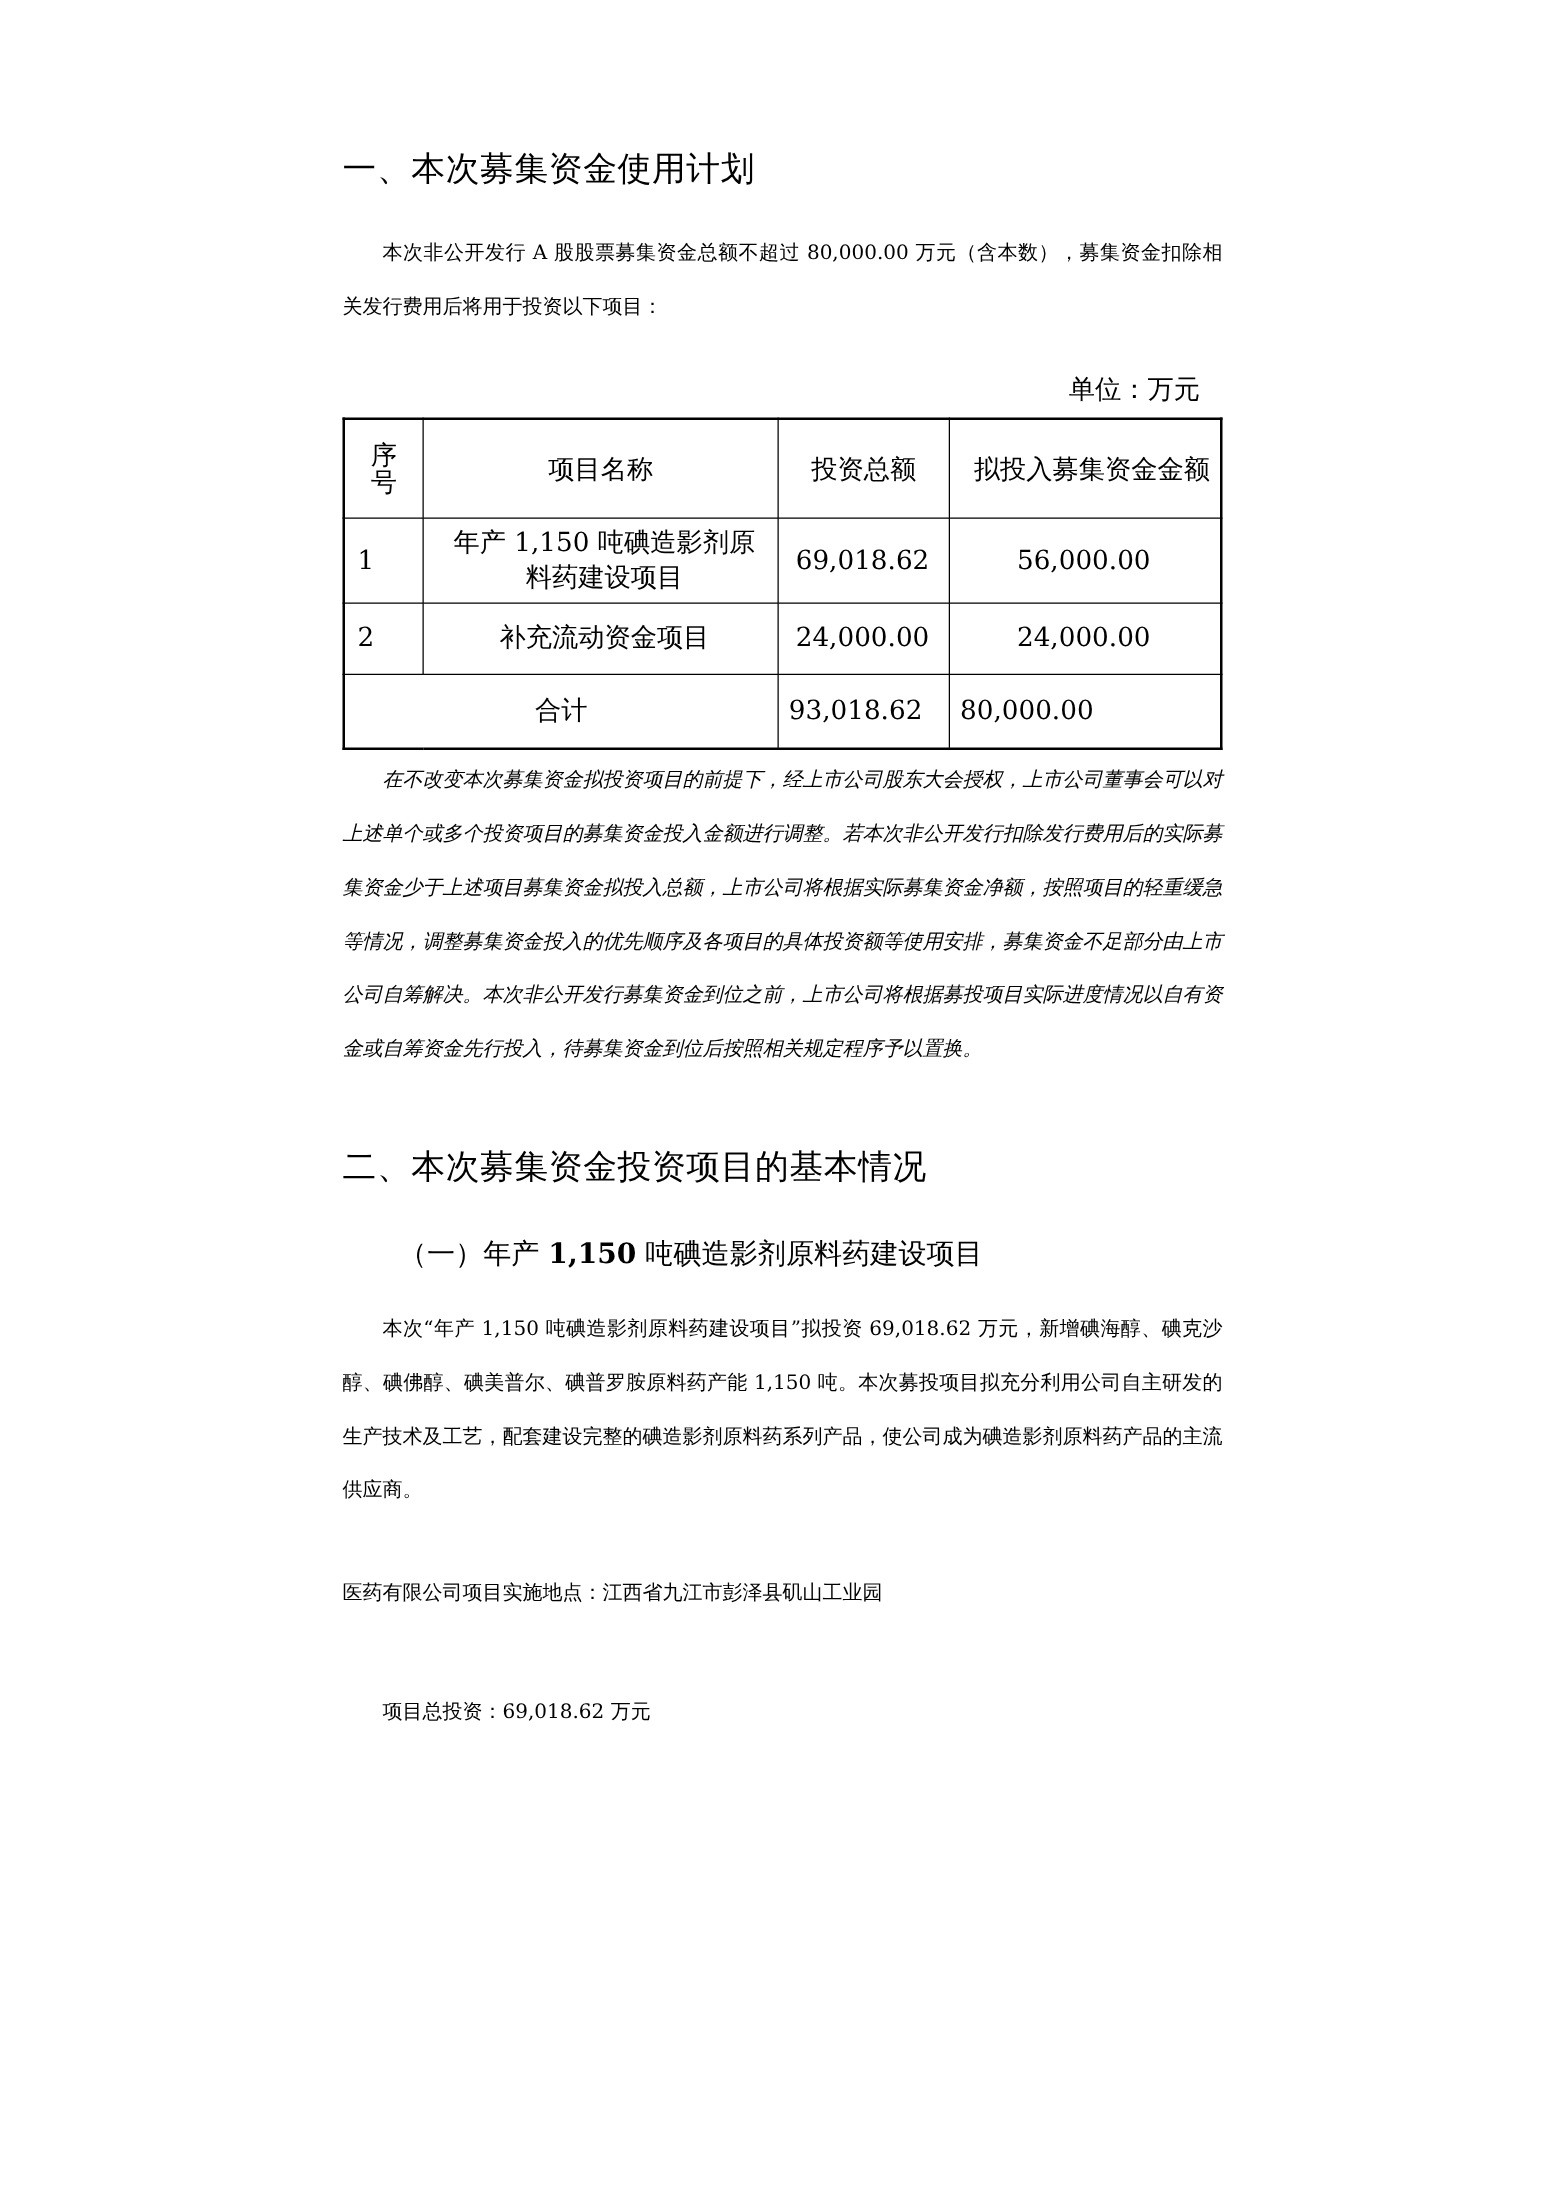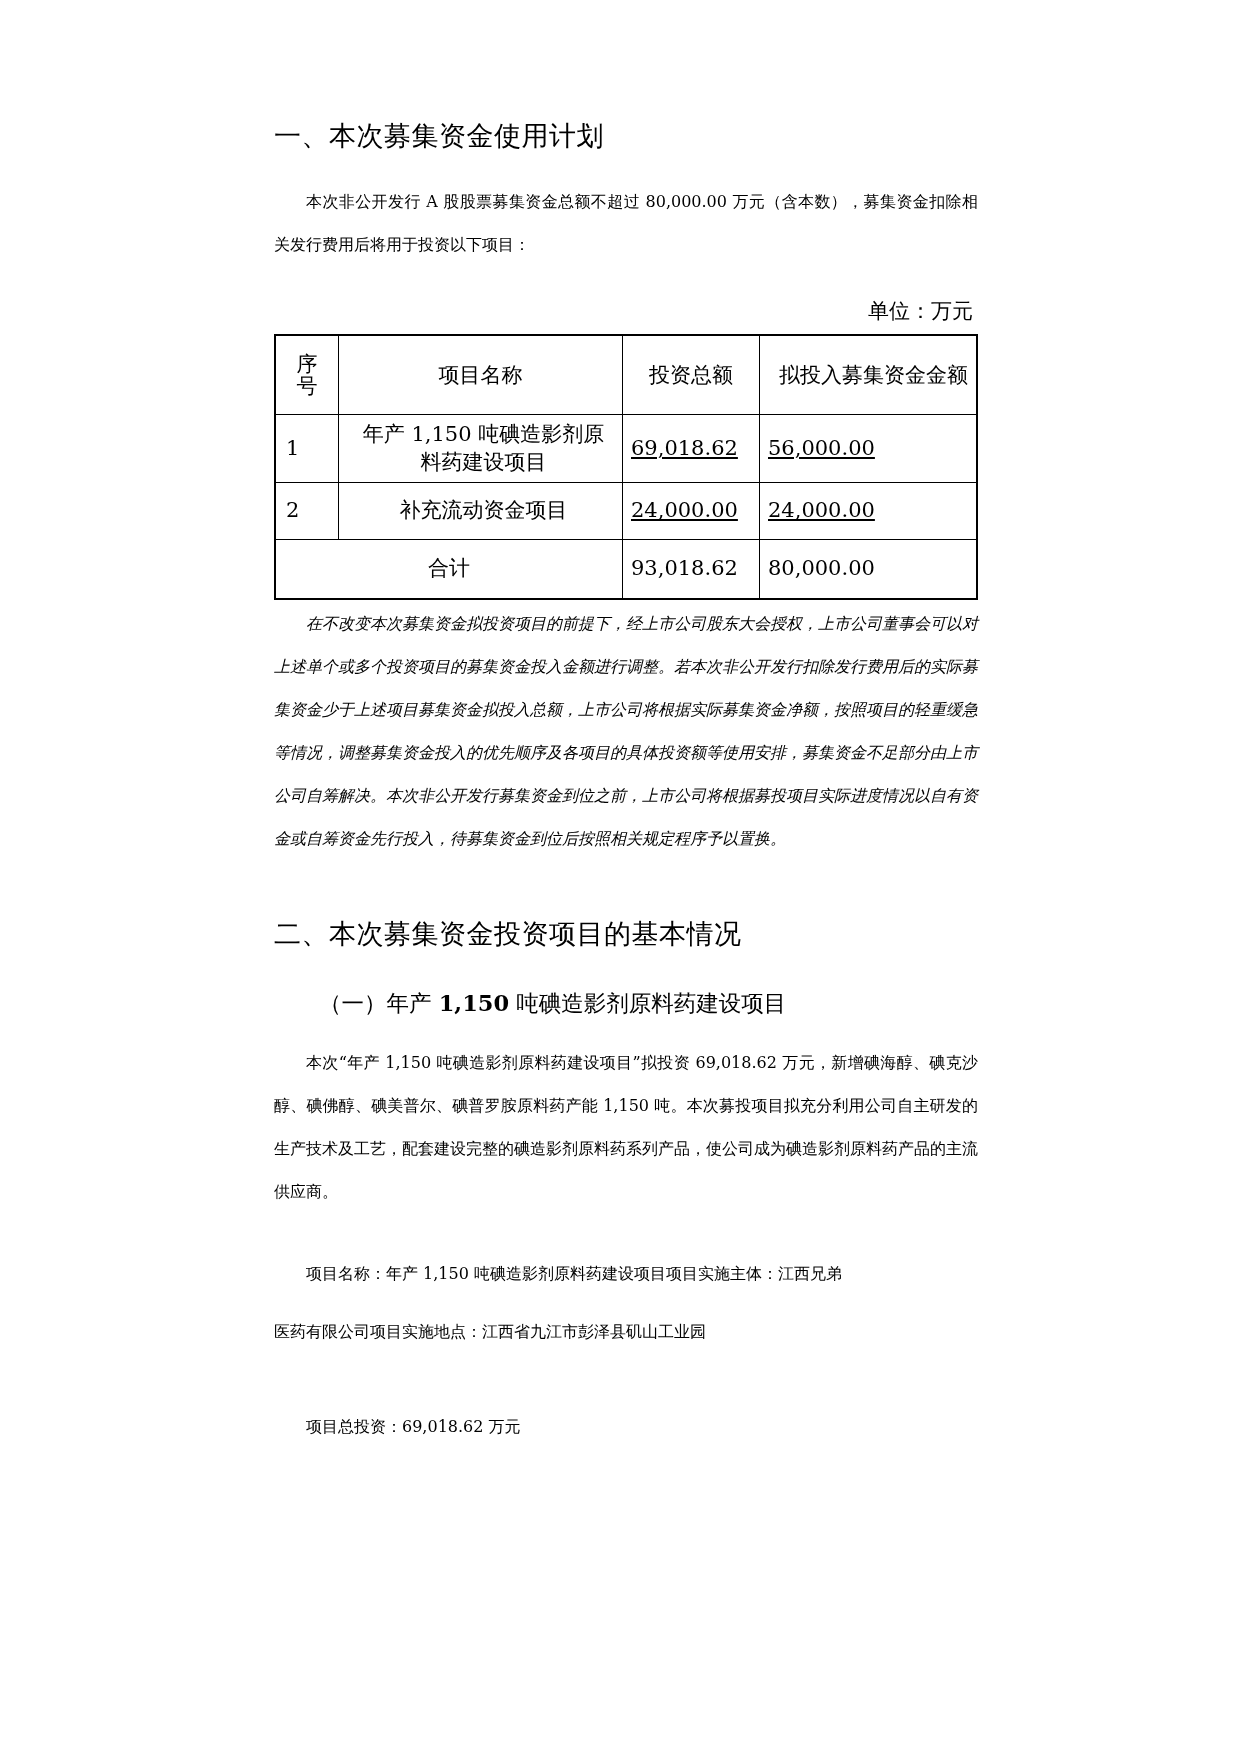--- a/index.html
+++ b/index.html
@@ -42,21 +42,21 @@
   .indent {
     text-indent: 2em;
   }
   .spacer-sm { height: 16px; }
   .spacer-md { height: 30px; }
   .spacer-lg { height: 44px; }
 
   .unit-line {
     font-size: 21px;
     text-align: right;
-    margin: 0 3px 8px 0;
+    margin: 0 16px 8px 0;
     padding-right: 2px;
     line-height: 30px;
   }
 
   table.fin {
     border-collapse: collapse;
     width: 100%;
     table-layout: fixed;
     font-size: 21px;
   }
@@ -77,21 +77,21 @@
 
   .row-head td { height: 66px; }
   .row-head .c-idx {
     line-height: 1.05;
     font-size: 21px;
     padding: 4px 2px;
   }
   .row-body td { height: 44px; }
   .row-body .c-name { text-align: center; padding-left: 14px; }
   .row-body .c-idx { text-align: left; padding-left: 10px; }
-  .row-body .num { text-align: left; padding-right: 10px; text-decoration: underline; }
+  .row-body .num { text-align: center; padding-right: 10px; }
   .row-total td {
     height: 46px;
     font-weight: bold;
     border-top: 2.5px solid #000;
   }
   .row-total .label { text-align: center; font-weight: normal; }
   .row-total .num { text-align: left; padding-right: 10px; }
 
   .sub-head {
     font-size: 22.5px;
@@ -158,20 +158,19 @@
 
   <div class="spacer-sm"></div>
 
   <p class="indent">本次“年产 1,150 吨碘造影剂原料药建设项目”拟投资 69,018.62 万元，新增碘海醇、碘克沙醇、碘佛醇、碘美普尔、碘普罗胺原料药产能 1,150 吨。本次募投项目拟充分利用公司自主研发的生产技术及工艺，配套建设完整的碘造影剂原料药系列产品，使公司成为碘造影剂原料药产品的主流供应商。</p>
 
   <div class="spacer-sm"></div>
 
 
   <div class="spacer-sm"></div>
 
-  <p class="indent loose">项目名称：年产 1,150 吨碘造影剂原料药建设项目项目实施主体：江西兄弟</p>
   <p class="loose">医药有限公司项目实施地点：江西省九江市彭泽县矶山工业园</p>
 
   <div class="spacer-lg"></div>
 
   <p class="indent">项目总投资：69,018.62 万元</p>
 
 </div>
 
 </body></html>

